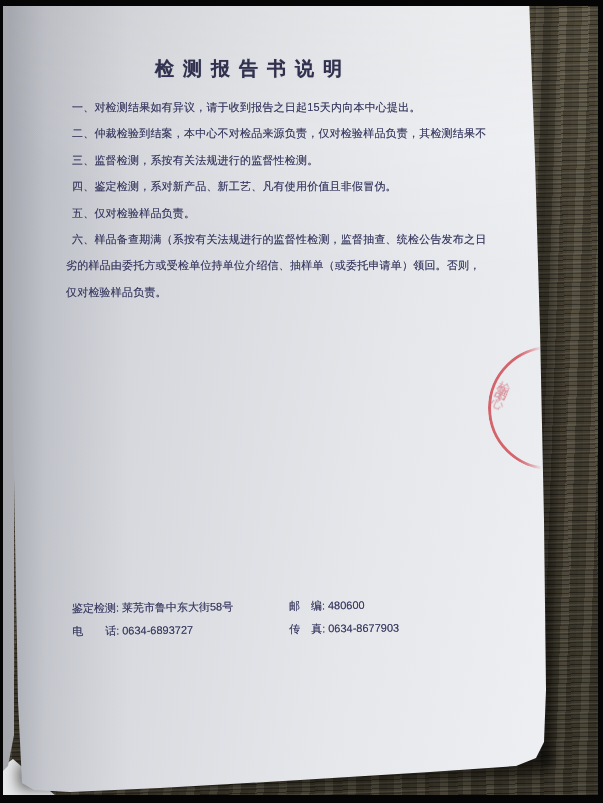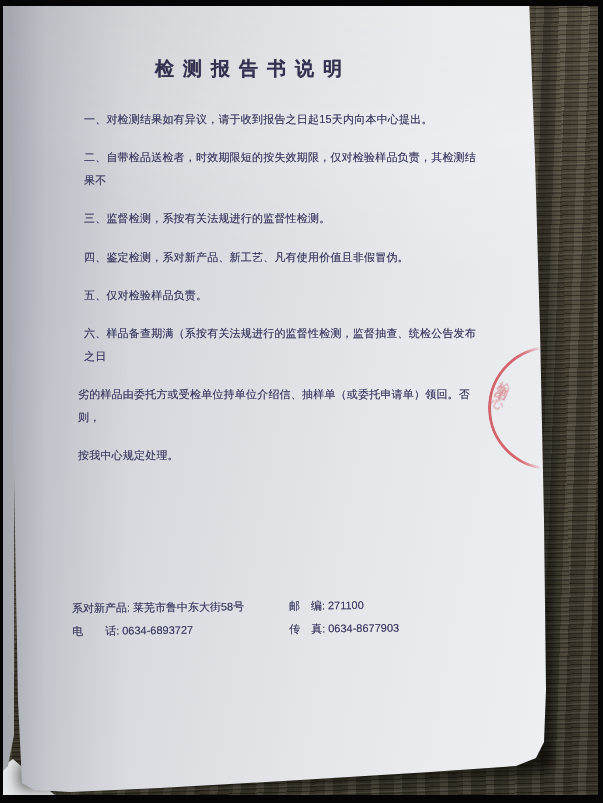--- a/index.html
+++ b/index.html
@@ -49,21 +49,21 @@
       546px 690px,544px 742px,536px 758px,516px 766px,430px 772px,300px 780px,
       160px 788px,70px 792px,34px 790px,22px 783px,18px 700px,13px 420px,10px 150px);}
 
   .title{position:absolute;left:0;top:56px;width:506px;margin:0;
     text-align:center;font-size:19px;font-weight:bold;letter-spacing:9px;
     color:#31314f;text-shadow:0 0 .7px rgba(49,49,79,.7);}
 
   .body-text{position:absolute;left:62px;top:92px;width:430px;
     font-size:11px;line-height:22.4px;letter-spacing:.2px;
     color:var(--ink,#3c3c63);text-shadow:0 0 .6px rgba(60,60,99,.65);}
-  .body-text p{margin:16px;}
+  .body-text p{margin:4px;}
   .body-text p.indent{padding-left:6px;}
 
   .footer{position:absolute;left:72px;top:597px;width:430px;
     font-size:11px;line-height:22.5px;color:var(--ink,#3c3c63);
     text-shadow:0 0 .6px rgba(60,60,99,.65);
     transform:rotate(-.6deg);transform-origin:left center;}
   .frow{display:flex;}
   .fcell.c1{width:217px;}
   .fcell.c2{flex:1;}
   .fval{margin-left:3px;}
@@ -96,36 +96,36 @@
 
   <div class="shadow-right"></div>
   <div class="shadow-bottom"></div>
 
   <div class="paper">
 
     <h1 class="title">检测报告书说明</h1>
 
     <div class="body-text">
       <p class="indent">一、对检测结果如有异议，请于收到报告之日起15天内向本中心提出。</p>
-      <p class="indent">二、自带检品送检者，时效期限短的按失效期限，仅对检验样品负责，其检测结果不</p>
+      <p class="indent">二、仲裁检验到结案，本中心不对检品来源负责，仅对检验样品负责，其检测结果不</p>
       <p class="indent">三、监督检测，系按有关法规进行的监督性检测。</p>
       <p class="indent">四、鉴定检测，系对新产品、新工艺、凡有使用价值且非假冒伪。</p>
       <p class="indent">五、仅对检验样品负责。</p>
       <p class="indent">六、样品备查期满（系按有关法规进行的监督性检测，监督抽查、统检公告发布之日</p>
       <p class="wrap">劣的样品由委托方或受检单位持单位介绍信、抽样单（或委托申请单）领回。否则，</p>
-      <p class="wrap">按我中心规定处理。</p>
+      <p class="wrap">仅对检验样品负责。</p>
     </div>
 
     <div class="footer">
       <div class="frow">
         <span class="fcell c1">
-          <span class="flabel">系对新产品:</span><span class="fval">莱芜市鲁中东大街58号</span>
+          <span class="flabel">鉴定检测:</span><span class="fval">莱芜市鲁中东大街58号</span>
         </span>
         <span class="fcell c2">
-          <span class="flabel">邮　编:</span><span class="fval">271100</span>
+          <span class="flabel">邮　编:</span><span class="fval">480600</span>
         </span>
       </div>
       <div class="frow">
         <span class="fcell c1">
           <span class="flabel">电　　话:</span><span class="fval">0634-6893727</span>
         </span>
         <span class="fcell c2">
           <span class="flabel">传　真:</span><span class="fval">0634-8677903</span>
         </span>
       </div>

